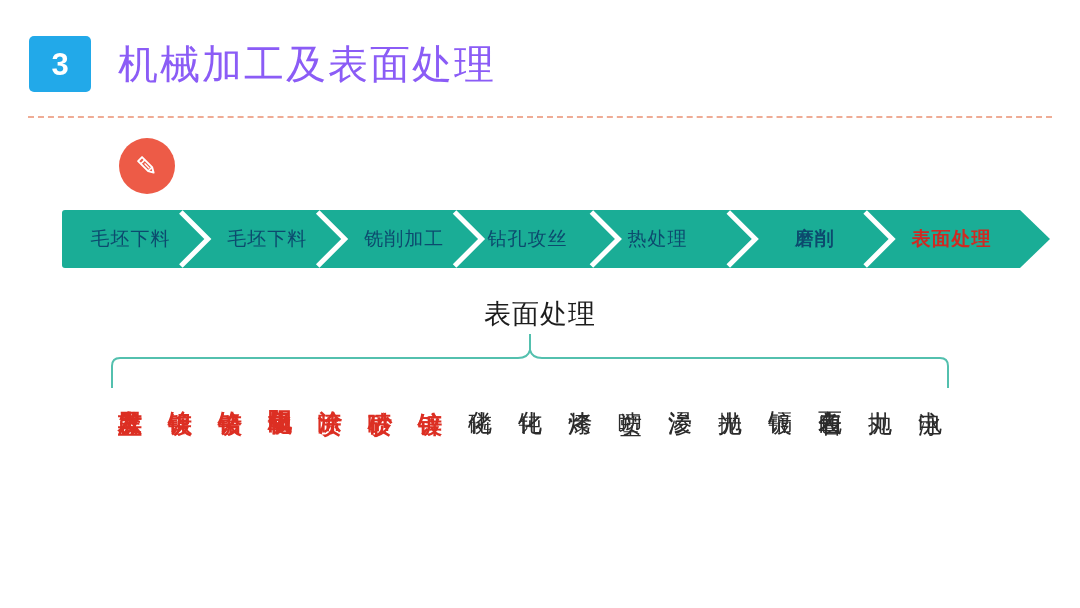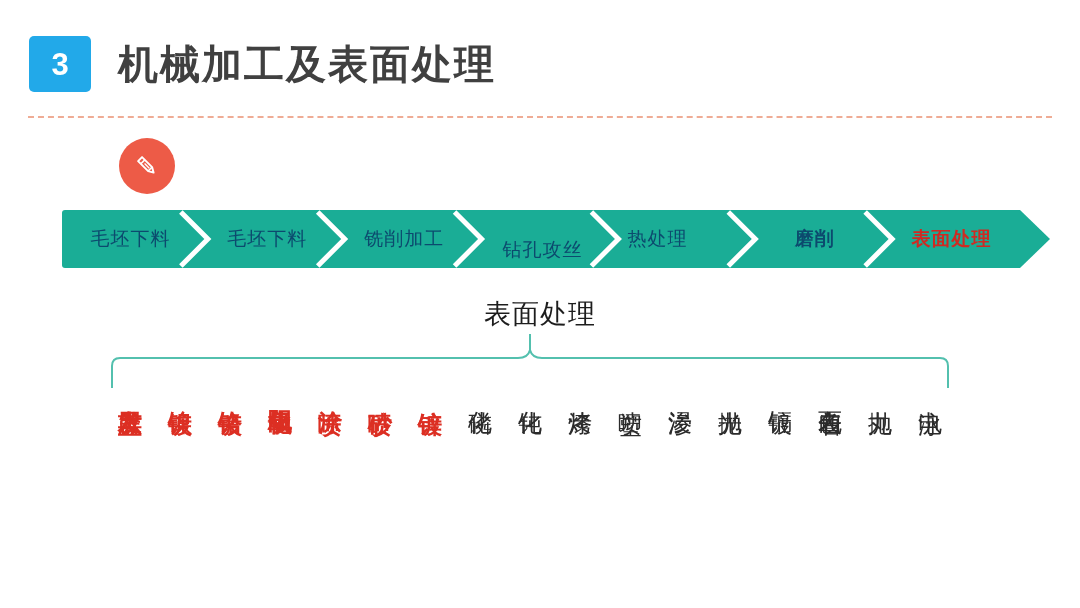--- a/index.html
+++ b/index.html
@@ -35,25 +35,24 @@
     display: flex;
     align-items: center;
     justify-content: center;
     line-height: 1;
     letter-spacing: 0;
   }
   #page-title {
     position: absolute;
     left: 118px; top: 33px;
     font-size: 40px;
-    color: #404040;
+    color: #8b5cf6;
     letter-spacing: 2px;
     line-height: 62px;
     white-space: nowrap;
-    font-weight: bold;
   }
   #header-divider {
     position: absolute;
     left: 28px; top: 116px;
     width: 1024px;
     height: 0;
     border-top: 2px dashed #efac95;
   }
 
   
@@ -175,21 +174,21 @@
         <path d="M392.57142857142856 2 L419.57142857142856 29 L392.57142857142856 56"></path>
         <path d="M529.4285714285714 2 L556.4285714285714 29 L529.4285714285714 56"></path>
         <path d="M666.2857142857143 2 L693.2857142857143 29 L666.2857142857143 56"></path>
         <path d="M803.1428571428571 2 L830.1428571428571 29 L803.1428571428571 56"></path>
       </g>
   </svg>
   <div id="flow-labels">
       <div class="step-label" style="left: 0px; width: 136.857px;">毛坯下料</div>
       <div class="step-label" style="left: 136.857px; width: 136.857px;">毛坯下料</div>
       <div class="step-label" style="left: 273.714px; width: 136.857px;">铣削加工</div>
-      <div class="step-label" style="left: 412px; width: 136.857px; margin-top: 11px;">钻孔攻丝</div>
+      <div class="step-label" style="left: 397px; width: 136.857px;">钻孔攻丝</div>
       <div class="step-label" style="left: 527px; width: 136.857px;">热处理</div>
       <div class="step-label" style="left: 684.286px; width: 136.857px; font-weight: bold;">磨削</div>
       <div class="step-label highlight" style="left: 821.143px; width: 136.857px;">表面处理</div>
     </div>
 </div>
 
 <div id="flow-subtitle">表面处理</div>
 
 <div id="bracket">
   <svg width="840" height="54" viewBox="0 0 840 54">

